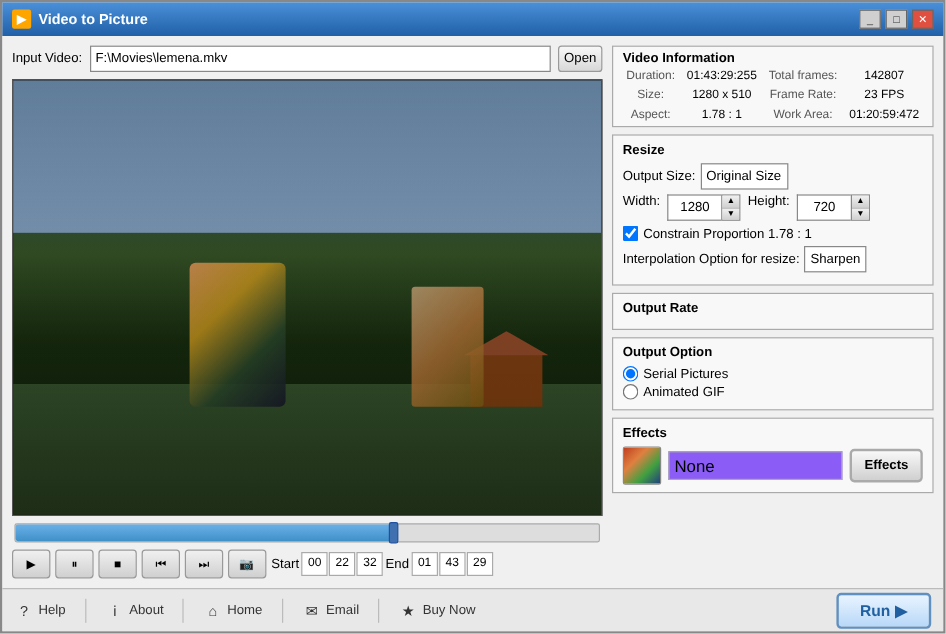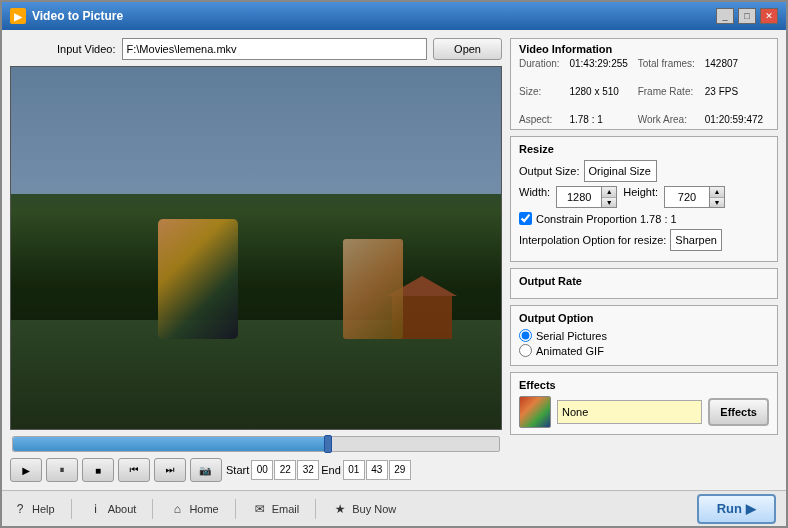--- a/index.html
+++ b/index.html
@@ -69,32 +69,32 @@
       flex-direction: column;
       flex: 1;
       gap: 6px;
     }
 
     .input-row {
       display: flex;
       align-items: center;
       gap: 6px;
     }
-    .input-label { font-size: 11px; white-space: nowrap; margin-left: 47px; }
+    .input-label { font-size: 11px; white-space: nowrap; }
     .input-field {
       flex: 1;
       height: 22px;
       border: 1px solid #888;
       background: white;
       padding: 2px 4px;
       font-size: 11px;
     }
     .open-btn {
       height: 22px;
-      padding: 0 20px;
+      padding: 0 4px;
       background: linear-gradient(to bottom, #f8f8f8, #d8d8d8);
       border: 1px solid #999;
       cursor: pointer;
       font-size: 11px;
       border-radius: 3px;
     }
 
     .video-preview {
       background: #1a1a1a;
       flex: 1;
@@ -237,22 +237,23 @@
       background: #f8f8f8;
     }
     .info-box-title {
       font-size: 11px;
       font-weight: bold;
       margin-bottom: 3px;
     }
     .info-grid {
       display: grid;
       grid-template-columns: auto auto auto auto;
-      gap: 17px 4px;
+      gap: 5px 4px;
       font-size: 10px;
+      text-align: center;
     }
     .info-label { color: #555; }
     .info-value { color: #000; }
 
     .section-box {
       border: 1px solid #aaa;
       padding: 6px 8px;
       background: #f8f8f8;
     }
     .section-title {
@@ -327,22 +328,22 @@
     .effects-row {
       display: flex; align-items: center; gap: 6px; margin-top: 2px;
     }
     .effect-preview {
       width: 32px; height: 32px;
       background: linear-gradient(135deg, #c04020, #e08040, #40a040, #204080);
       border: 1px solid #888;
       border-radius: 2px;
     }
     .effect-name {
-      flex: 1; font-size: 11px;
-      background: #fef9c3;
+      flex: 1; font-size: 14px;
+      background: #8b5cf6;
       border: 1px solid #aaa;
       height: 24px;
       display: flex; align-items: center;
       padding: 0 4px;
     }
     .effects-btn {
       height: 28px;
       padding: 0 10px;
       background: linear-gradient(to bottom, #f8f8f8, #d0d0d0);
       border: 2px solid #aaa;

